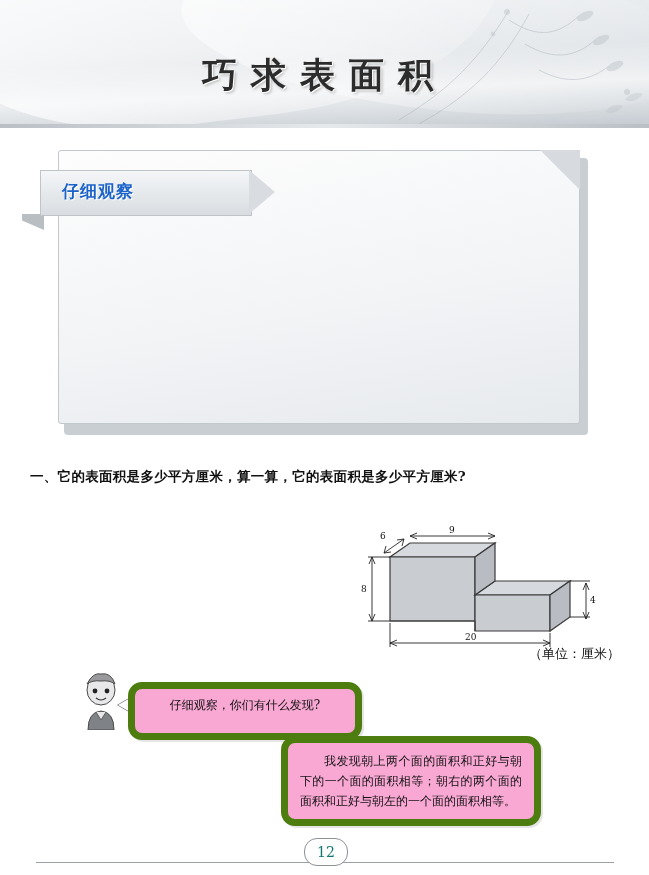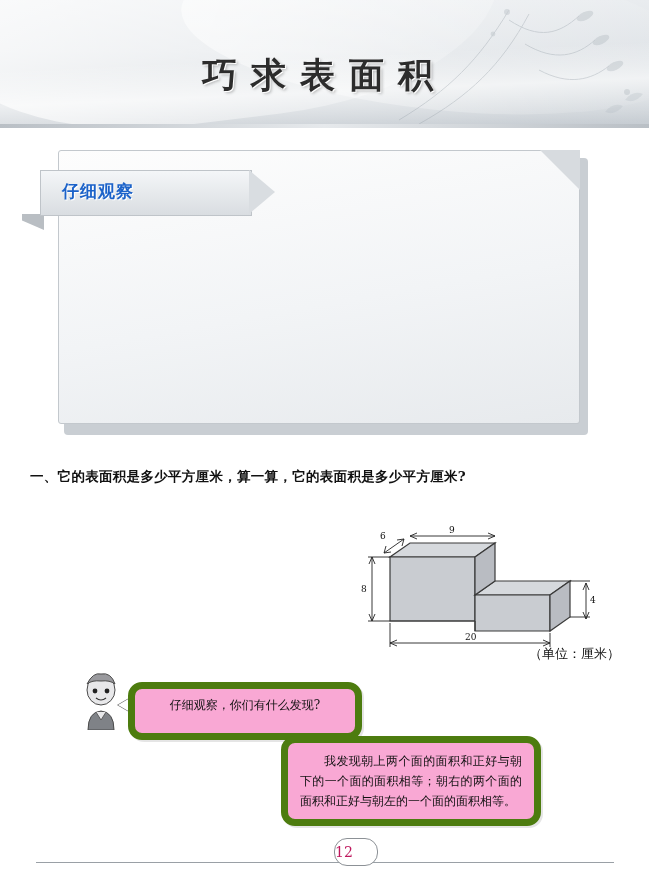--- a/index.html
+++ b/index.html
@@ -245,23 +245,23 @@
   }
   .page-num {
     position: absolute;
     left: 304px; top: 838px;
     width: 42px; height: 26px;
     border: 1px solid #8c9196;
     border-radius: 13px;
     background: #ffffff;
     font-family: "DejaVu Serif", serif;
     font-size: 14px;
-    color: #be185d;
+    color: #0f766e;
+    text-align: center;
     line-height: 26px;
-    margin-left: 30px;
   }
   svg { display: block; }
 </style>
 </head>
 <body>
 
 <div class="banner">
   <div class="banner-bg"></div>
   <div class="banner-sheen1"></div>
   <div class="banner-sheen2"></div>

